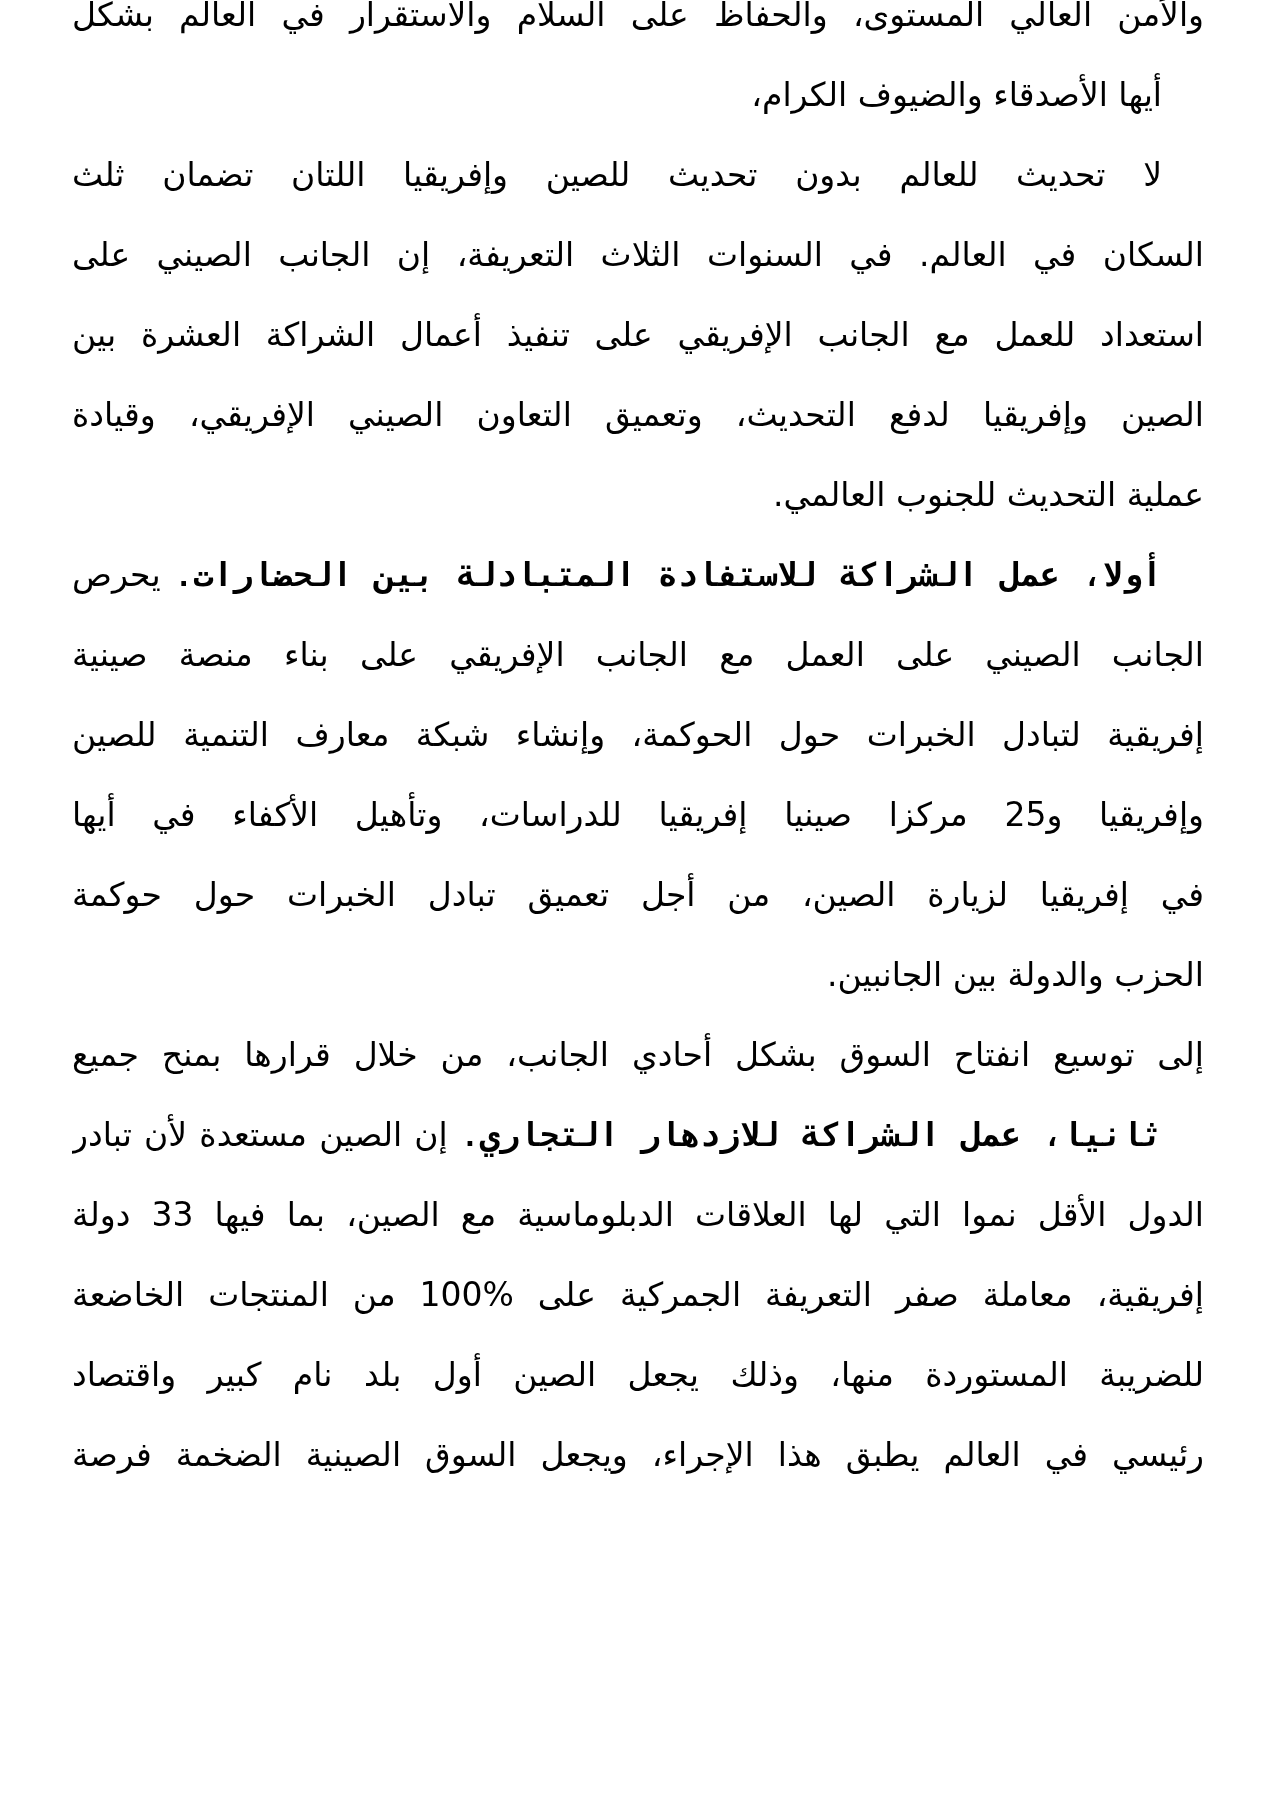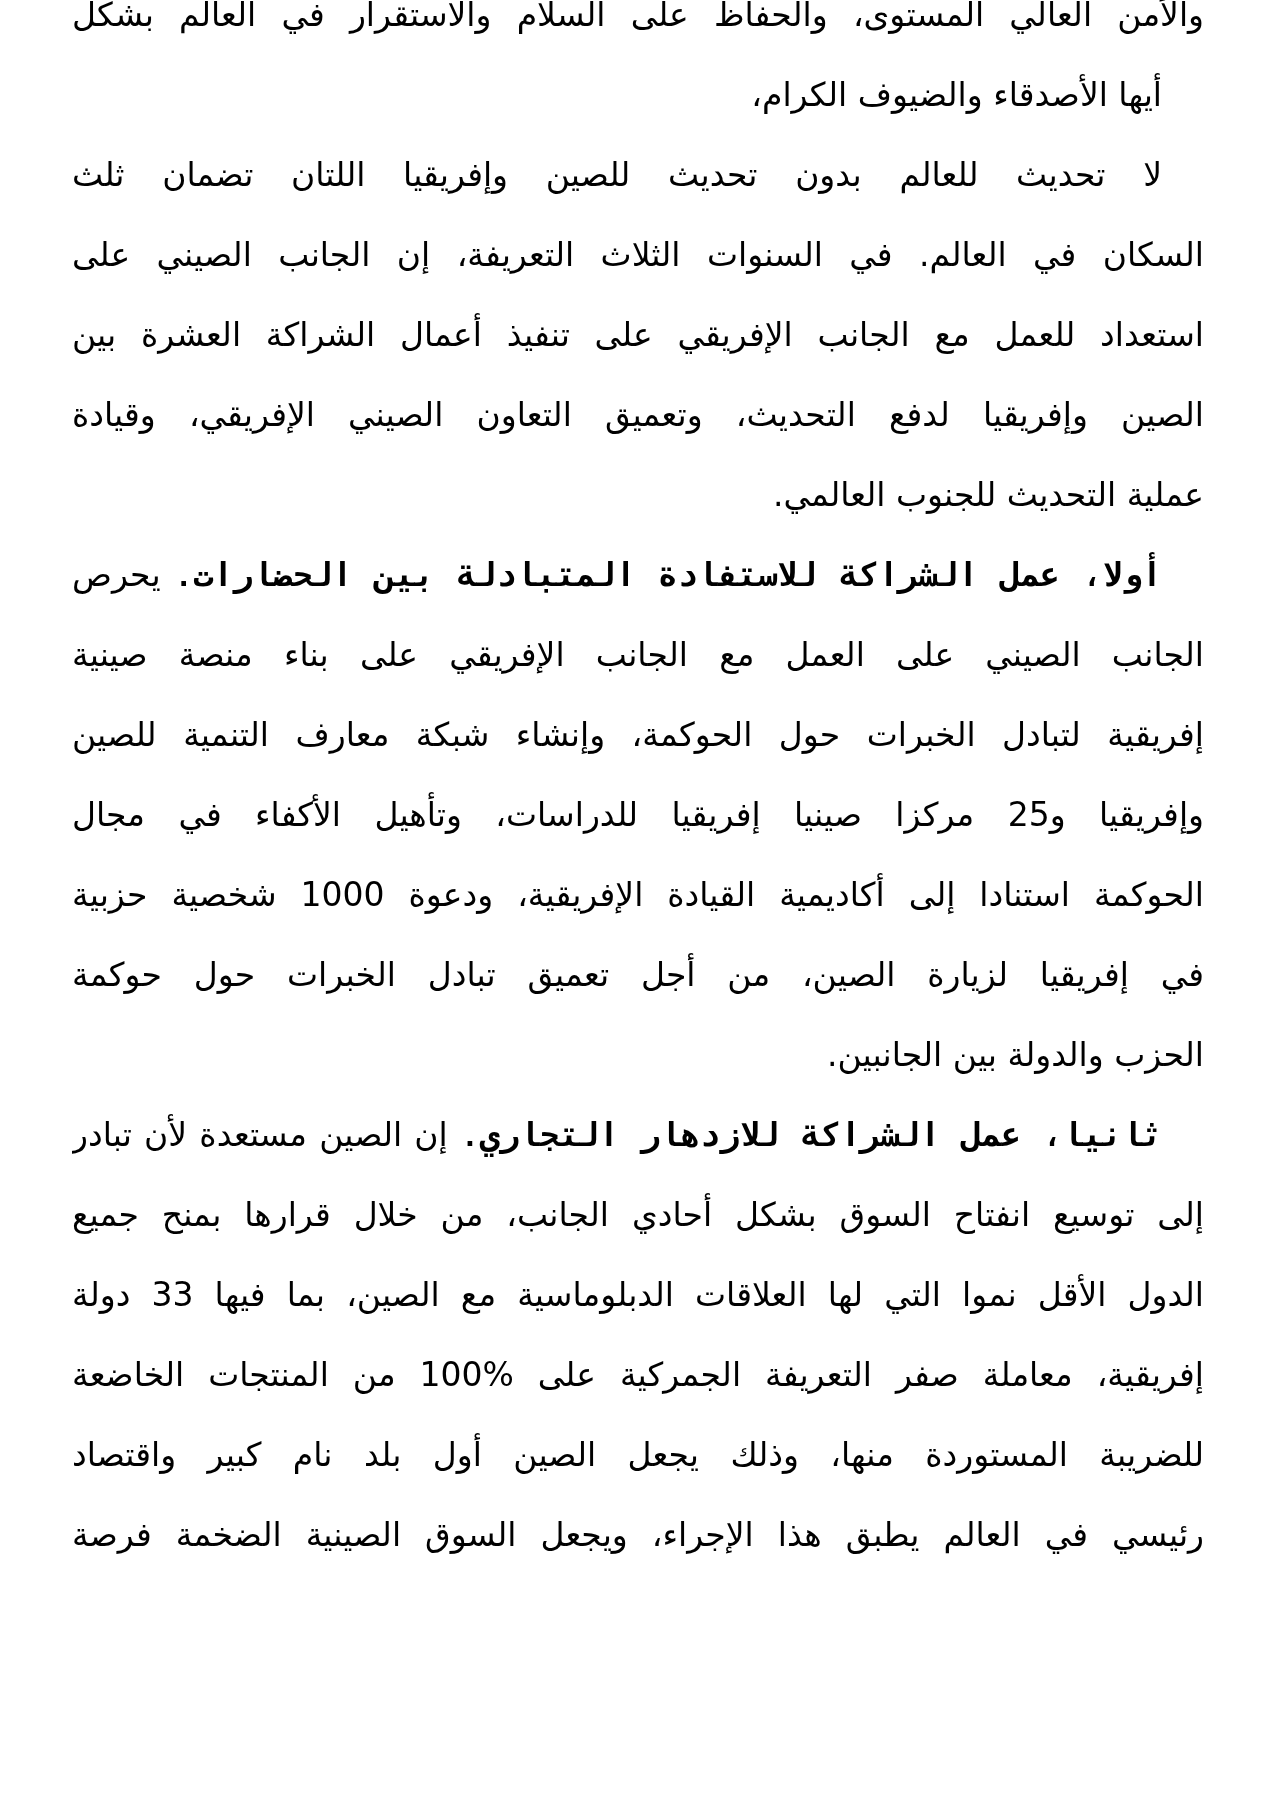--- a/index.html
+++ b/index.html
@@ -66,27 +66,26 @@
         <div class="line just indent"><span class="seg">لا تحديث للعالم بدون تحديث للصين وإفريقيا اللتان تضمان ثلث</span></div>
         <div class="line just"><span class="seg">السكان في العالم. في السنوات الثلاث التعريفة، إن الجانب الصيني على</span></div>
         <div class="line just"><span class="seg">استعداد للعمل مع الجانب الإفريقي على تنفيذ أعمال الشراكة العشرة بين</span></div>
         <div class="line just"><span class="seg">الصين وإفريقيا لدفع التحديث، وتعميق التعاون الصيني الإفريقي، وقيادة</span></div>
         <div class="line"><span class="seg">عملية التحديث للجنوب العالمي.</span></div>
       </div>
       <div class="paragraph">
         <div class="line just indent"><span class="seg bold">أولا، عمل الشراكة للاستفادة المتبادلة بين الحضارات.</span><span class="seg"> يحرص</span></div>
         <div class="line just"><span class="seg">الجانب الصيني على العمل مع الجانب الإفريقي على بناء منصة صينية</span></div>
         <div class="line just"><span class="seg">إفريقية لتبادل الخبرات حول الحوكمة، وإنشاء شبكة معارف التنمية للصين</span></div>
-        <div class="line just"><span class="seg">وإفريقيا و25 مركزا صينيا إفريقيا للدراسات، وتأهيل الأكفاء في مجال</span></div>
-        <div class="line just"><span class="seg">الحوكمة استنادا إلى أكاديمية القيادة الإفريقية، ودعوة 1000 شخصية حزبية</span></div>
+        <div class="line just"><span class="seg">وإفريقيا و25 مركزا صينيا إفريقيا للدراسات، وتأهيل الأكفاء في أيها</span></div>
         <div class="line just"><span class="seg">في إفريقيا لزيارة الصين، من أجل تعميق تبادل الخبرات حول حوكمة</span></div>
         <div class="line"><span class="seg">الحزب والدولة بين الجانبين.</span></div>
       </div>
       <div class="paragraph">
+        <div class="line just"><span class="seg">إلى توسيع انفتاح السوق بشكل أحادي الجانب، من خلال قرارها بمنح جميع</span></div>
         <div class="line just indent"><span class="seg bold">ثانيا، عمل الشراكة للازدهار التجاري.</span><span class="seg"> إن الصين مستعدة لأن تبادر</span></div>
-        <div class="line just"><span class="seg">إلى توسيع انفتاح السوق بشكل أحادي الجانب، من خلال قرارها بمنح جميع</span></div>
         <div class="line just"><span class="seg">الدول الأقل نموا التي لها العلاقات الدبلوماسية مع الصين، بما فيها 33 دولة</span></div>
         <div class="line just"><span class="seg">إفريقية، معاملة صفر التعريفة الجمركية على %100 من المنتجات الخاضعة</span></div>
         <div class="line just"><span class="seg">للضريبة المستوردة منها، وذلك يجعل الصين أول بلد نام كبير واقتصاد</span></div>
         <div class="line just"><span class="seg">رئيسي في العالم يطبق هذا الإجراء، ويجعل السوق الصينية الضخمة فرصة</span></div>
       </div>
     </div>
 </div>
 
 </body></html>

